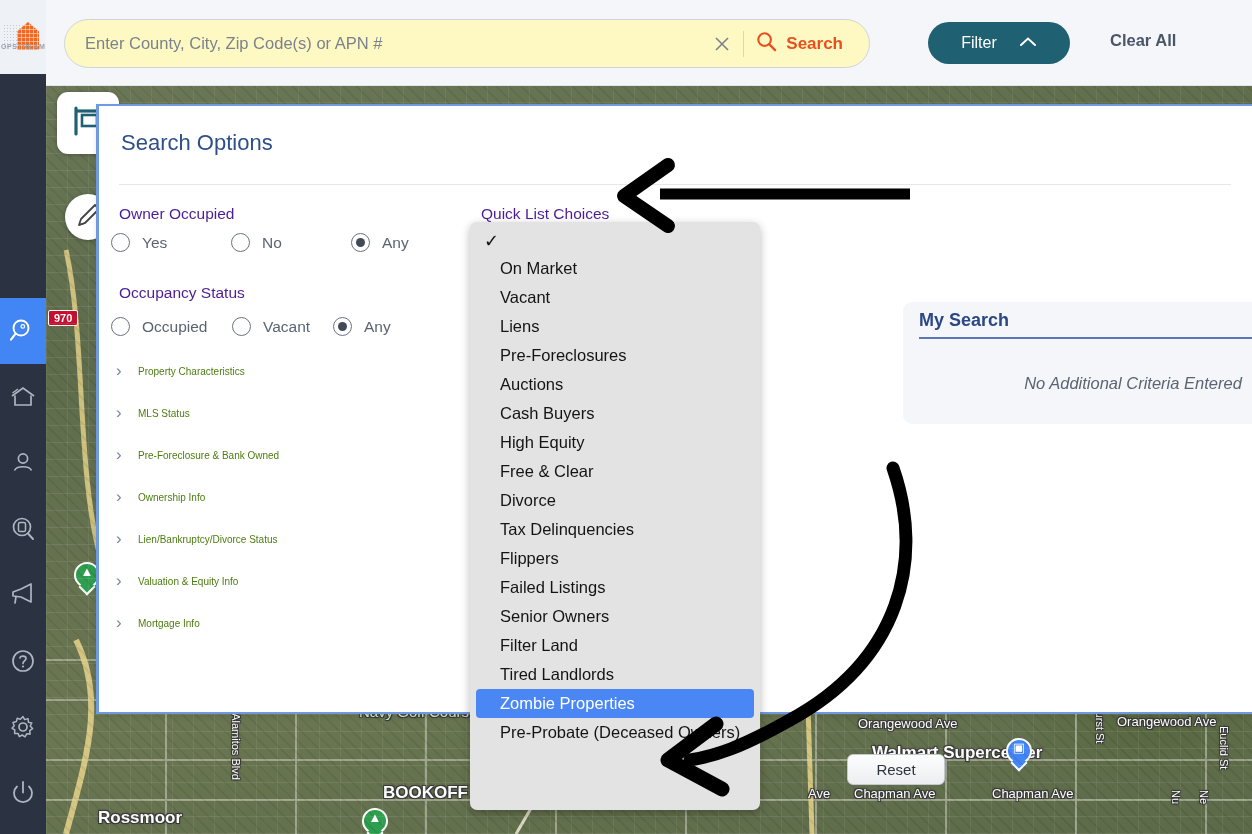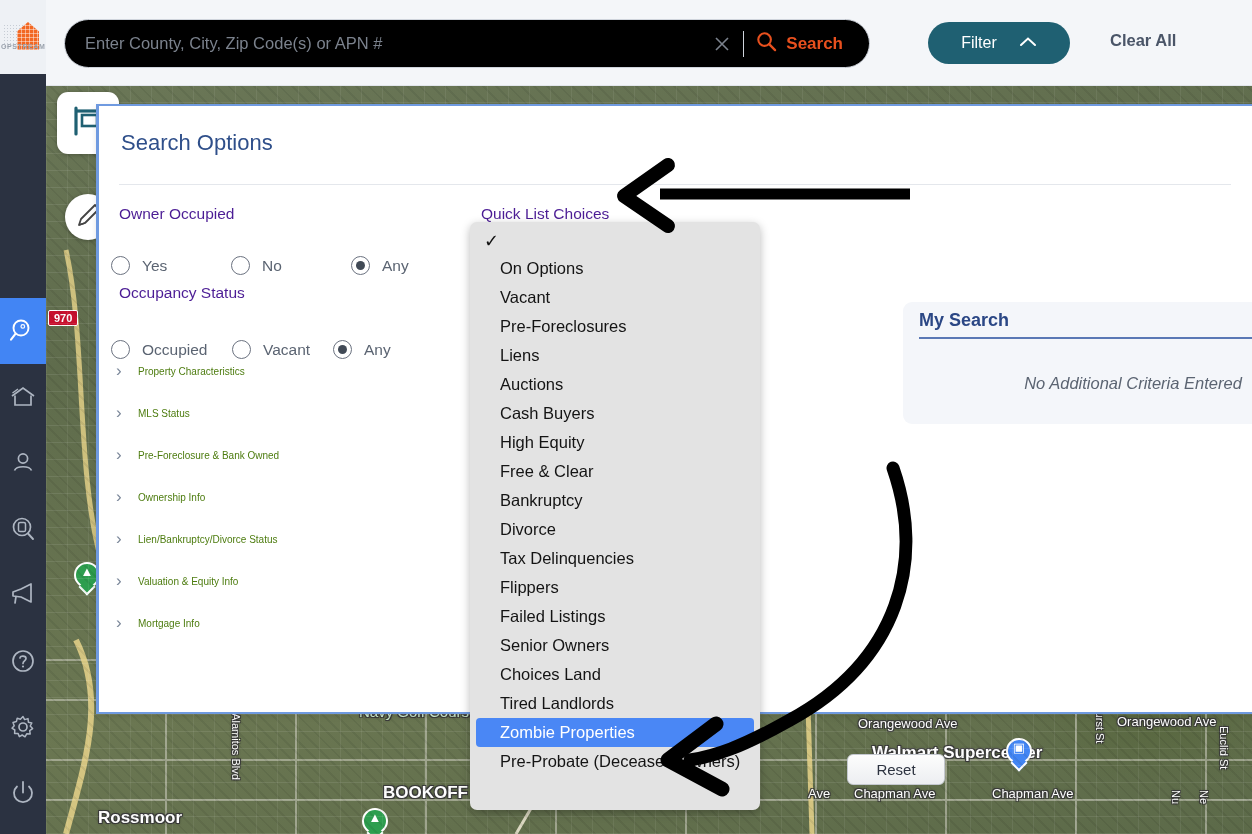--- a/index.html
+++ b/index.html
@@ -97,21 +97,21 @@
   .side-item svg { display:block; }
 
   
   .topbar {
     position: absolute; left: 46px; top: 0; width: 1206px; height: 86px;
     background: #f4f6f9; border-bottom: 1px solid #e2e6ec;
     display: flex; align-items: center;
   }
   .searchbox {
     position:absolute; left: 18px; top: 19px; width: 806px; height: 49px;
-    background: #000000; border: 1px solid #cfd4dc; border-radius: 26px;
+    background: #fef9c3; border: 1px solid #cfd4dc; border-radius: 26px;
     display: flex; align-items: center;
   }
   .search-input {
     flex: 1; border: none; outline: none; background: transparent;
     font-size: 16.5px; color: #6f7783; padding-left: 20px;
     font-family: "Liberation Sans", sans-serif;
   }
   .search-input::placeholder { color: #7b828d; }
   .clear-x {
     width: 34px; height: 34px; display:flex;align-items:center;justify-content:center;
@@ -153,21 +153,21 @@
   }
   .panel-title {
     position:absolute; left:22px; top:24px; font-size:22px; color:#2f4f8a; font-weight:400;
   }
   .panel-rule {
     position:absolute; left:20px; top:78px; width:1112px; height:1px; background:#e4e7ec;
   }
   .field-label {
     position:absolute; font-size:15.5px; color:#4c1d95;
   }
-  .radio-row { position:absolute; display:flex; align-items:center;margin-top:23px; }
+  .radio-row { position:absolute; display:flex; align-items:center; }
   .radio {
     display:flex;align-items:center; margin-right: 0; cursor:pointer;
   }
   .rdot {
     width:19px;height:19px;border-radius:50%;border:1.6px solid #6b7280;
     display:inline-flex;align-items:center;justify-content:center; background:#fff;
   }
   .rdot.sel::after{ content:""; width:9px;height:9px;border-radius:50%;background:#414a56; }
   .rlabel{ margin-left:12px; font-size:15.5px; color:#5b6472; }
 
@@ -489,35 +489,34 @@
     <div class="mysearch">
       <div class="ms-title">My Search</div>
 
       <div class="ms-underline"></div>
       <div class="ms-empty">No Additional Criteria Entered</div>
     </div>
   </div>
 
   <div class="dropdown">
     <div class="dd-check">✓</div>
-    <div class="dd-item">On Options</div>
+    <div class="dd-item">On Market</div>
     <div class="dd-item">Vacant</div>
+    <div class="dd-item">Liens</div>
     <div class="dd-item">Pre-Foreclosures</div>
-    <div class="dd-item">Liens</div>
     <div class="dd-item">Auctions</div>
     <div class="dd-item">Cash Buyers</div>
     <div class="dd-item">High Equity</div>
     <div class="dd-item">Free &amp; Clear</div>
-    <div class="dd-item">Bankruptcy</div>
     <div class="dd-item">Divorce</div>
     <div class="dd-item">Tax Delinquencies</div>
     <div class="dd-item">Flippers</div>
     <div class="dd-item">Failed Listings</div>
     <div class="dd-item">Senior Owners</div>
-    <div class="dd-item">Choices Land</div>
+    <div class="dd-item">Filter Land</div>
     <div class="dd-item">Tired Landlords</div>
     <div class="dd-item selected">Zombie Properties</div>
     <div class="dd-item">Pre-Probate (Deceased Owners)</div>
   </div>
 
   <svg class="annot" width="1252" height="834">
     <g>
       <path d="M910 194 L660 194" stroke="#000" stroke-width="11" stroke-linecap="butt" fill="none"></path>
       <path d="M668 165 L624 196 L668 226" stroke="#000" stroke-width="14" fill="none" stroke-linecap="round" stroke-linejoin="round"></path>
     </g>

